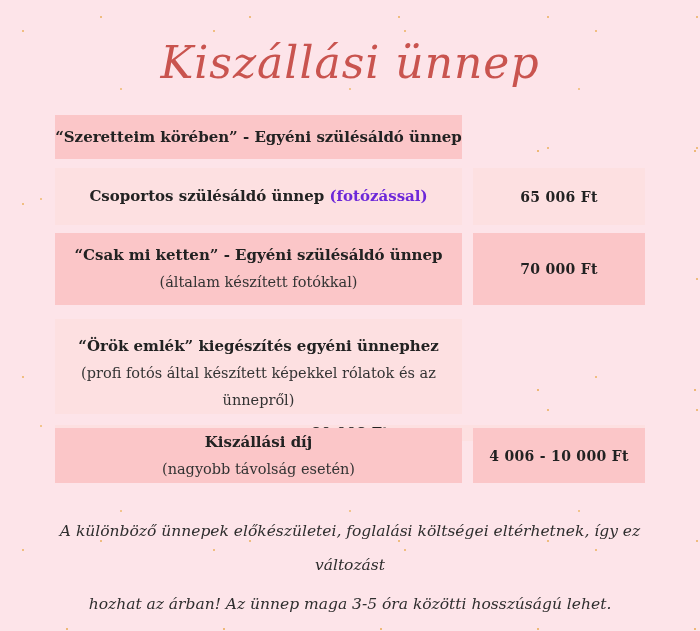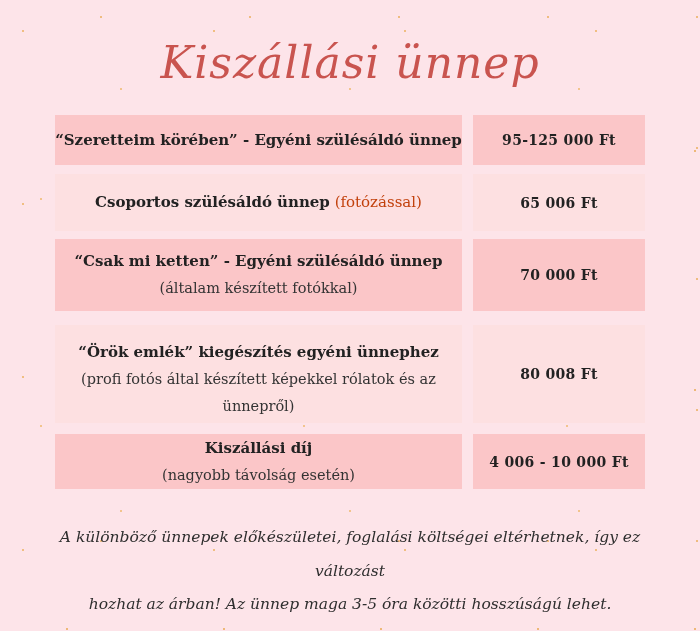--- a/index.html
+++ b/index.html
@@ -55,37 +55,37 @@
     align-items: center;
     text-align: center;
   }
 
   .row .left  { width: 407px; }
   .row .right { flex: 1; }
 
   .row.dark  .cell { background: #fbc6c8; }
   .row.light .cell { background: #fde0e1; }
 
-  .r1 { height: 50px; margin-bottom: 9px; }
+  .r1 { height: 44px; margin-bottom: 9px; }
   .r2 { height: 57px; margin-bottom: 8px; }
   .r3 { height: 72px; margin-bottom: 14px; }
-  .r4 { height: 98px; margin-bottom: 11px; }
+  .r4 { height: 98px; margin-bottom: 11px; flex-direction: column; }
   .r5 { height: 55px; }
 
   .r4 .left { justify-content: flex-start; padding-top: 14px; }
 
   .row-title {
     margin: 0;
     font-size: 15px;
     font-weight: 700;
     color: #222222;
     line-height: 1.8;
   }
 
-  .row-title .suffix { font-weight: 400; color: #c2410c; }
+  .row-title .suffix { font-weight: 700; color: #6d28d9; }
 
   .row-sub {
     margin: 0;
     font-size: 14.5px;
     font-weight: 400;
     color: #333333;
     line-height: 1.85;
   }
 
   .price {
@@ -98,36 +98,33 @@
   .footer-note {
     width: 644px;
     margin: 32px auto 0;
     text-align: center;
     font-style: italic;
     font-size: 15.5px;
     line-height: 2.15;
     color: #2e2e2e;
   }
 
-  .footer-note span { display: block; }
+  .footer-note span { display: block; margin-top: 6px; }
 </style>
 </head>
 <body>
 
 <h1 class="page-title">Kiszállási ünnep</h1>
 
 <div class="price-table">
 
   <section class="row r1 dark">
     <div class="cell left">
       <p class="row-title"><span>“Szeretteim körében” - Egyéni szülésáldó ünnep</span><span class="suffix"></span></p>
       <p class="row-sub"></p>
-    </div>
-    <div class="cell right">
-      <span class="price">95-125 000 Ft</span>
     </div>
   </section>
 
   <section class="row r2 light">
     <div class="cell left">
       <p class="row-title"><span>Csoportos szülésáldó ünnep</span><span class="suffix"> (fotózással)</span></p>
       <p class="row-sub"></p>
     </div>
     <div class="cell right">
       <span class="price">65 006 Ft</span>

